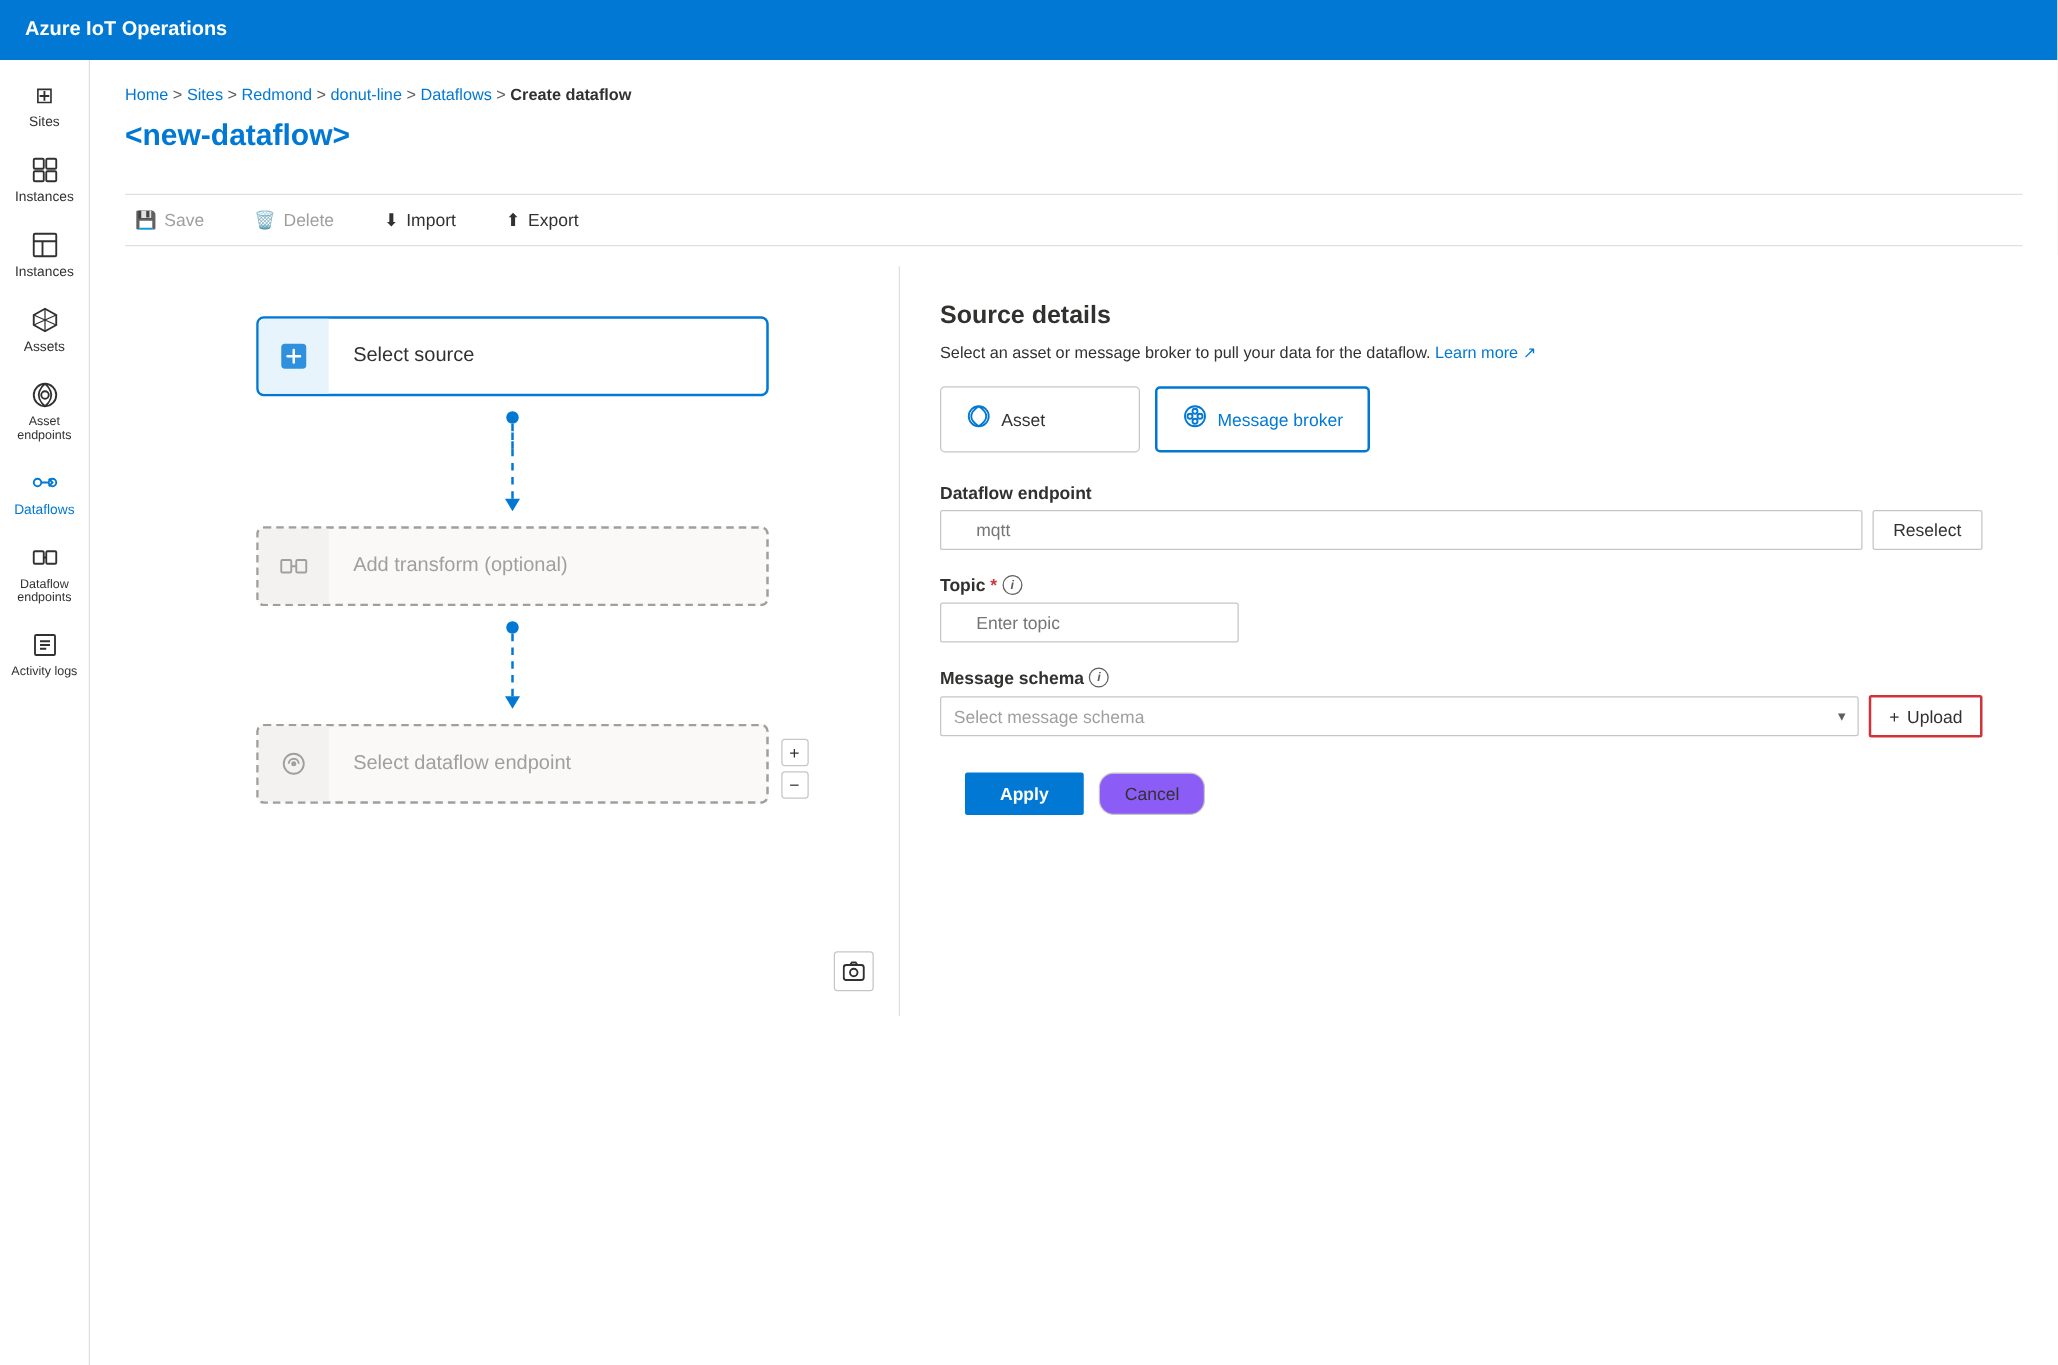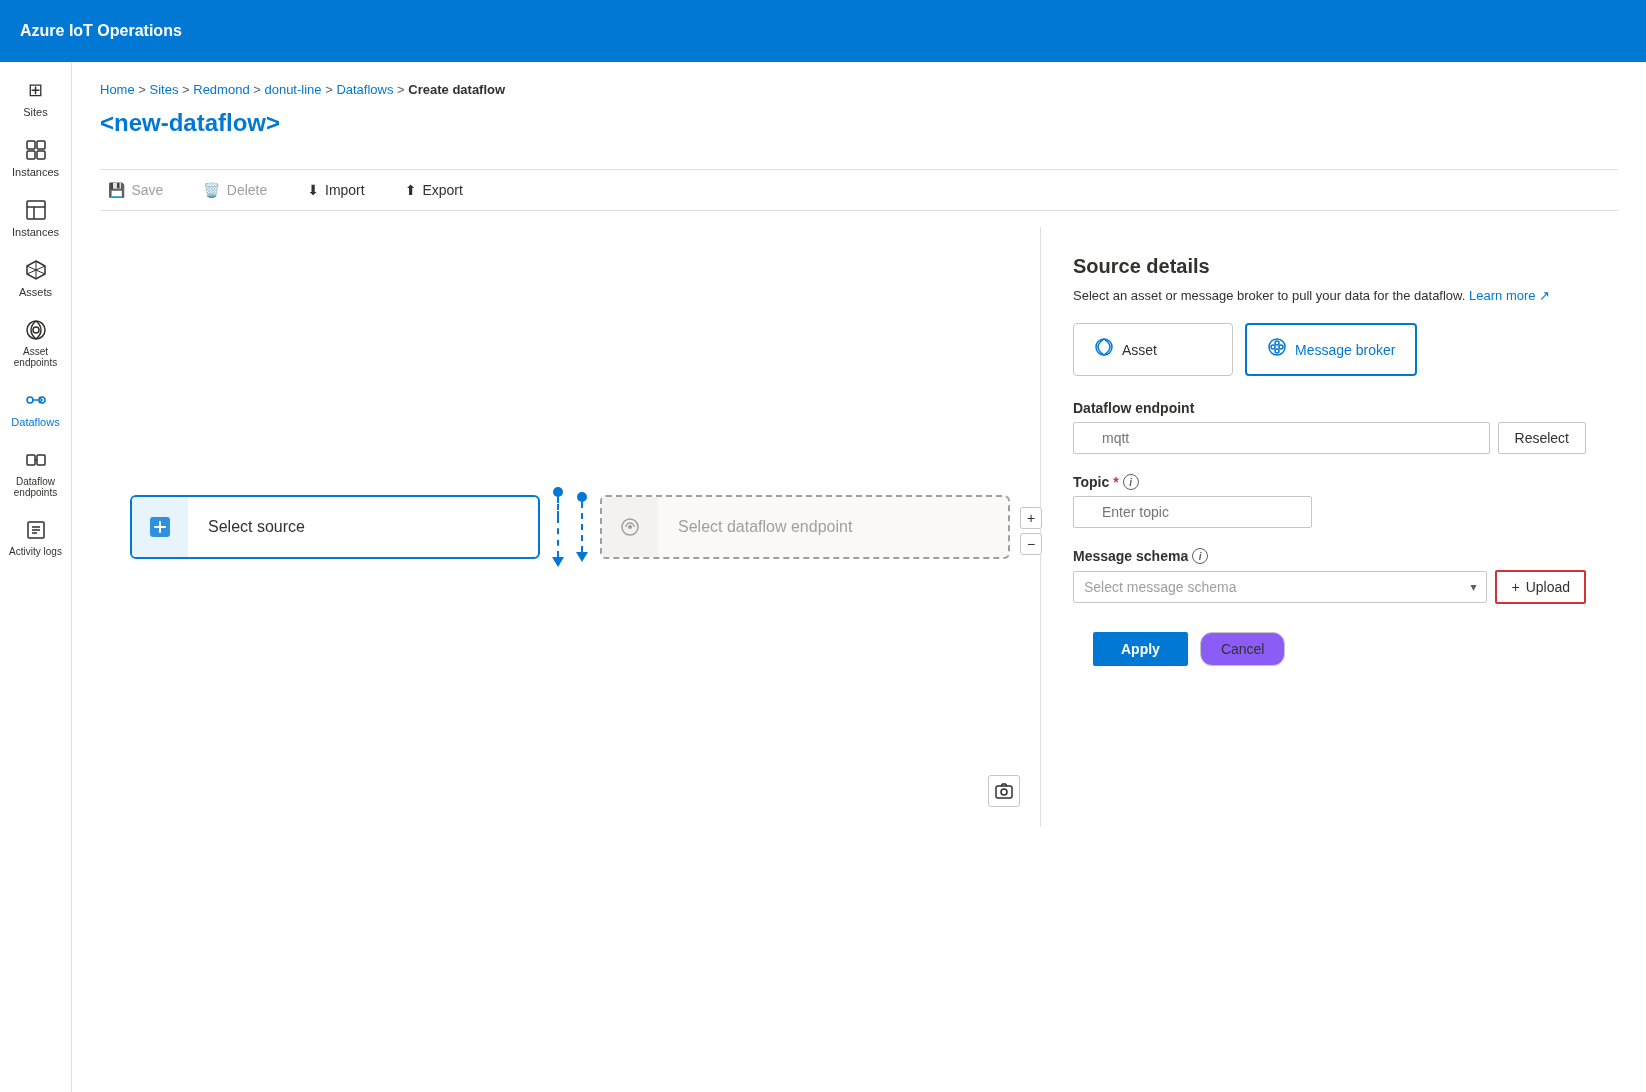--- a/index.html
+++ b/index.html
@@ -3,21 +3,21 @@
   <meta charset="utf-8">
   <style>
     * { box-sizing: border-box; margin: 0; padding: 0; }
     body { font-family: 'Segoe UI', sans-serif; font-size: 14px; background: #f3f2f1; display: flex; flex-direction: column; height: 100vh; overflow: hidden; }
 
     
     .top-bar {
       background: #0078d4;
       color: white;
       padding: 0 20px;
-      height: 62px;
+      height: 48px;
       display: flex;
       align-items: center;
       font-size: 16px;
       font-weight: 600;
       flex-shrink: 0;
     }
 
     .main-layout {
       display: flex;
       flex: 1;
@@ -140,21 +140,21 @@
       gap: 0;
       min-height: 600px;
     }
 
     
     .flow-canvas {
       flex: 0 0 620px;
       padding: 40px 30px;
       border-right: 1px solid #e0e0e0;
       display: flex;
-      flex-direction: row;
+      flex-direction: column;
       align-items: center;
       gap: 12px;
       position: relative;
     }
 
     
     .flow-node {
       width: 410px;
       border: 2px solid #0078d4;
       border-radius: 6px;
@@ -581,20 +581,30 @@
             <span class="flow-node-label">Select source</span>
           </div>
 
           <div class="connector">
             <div class="connector-dot"></div>
             <div class="connector-line" style="height:20px;"></div>
             <div class="connector-line" style="height:40px; border-left: 2px dashed #0078d4;"></div>
             <div class="connector-arrow"></div>
           </div>
 
+          <div class="flow-node dashed" style="position:relative;">
+            <div class="flow-node-icon-area">
+              <svg width="28" height="28" viewBox="0 0 28 28" fill="none">
+                  <rect x="4" y="9" width="8" height="10" rx="1" stroke="#a19f9d" stroke-width="1.5"></rect>
+                  <rect x="16" y="9" width="8" height="10" rx="1" stroke="#a19f9d" stroke-width="1.5"></rect>
+                  <line x1="12" y1="14" x2="16" y2="14" stroke="#a19f9d" stroke-width="1.5"></line>
+                </svg>
+            </div>
+            <span class="flow-node-label">Add transform (optional)</span>
+          </div>
 
           <div class="connector">
             <div class="connector-dot"></div>
             <div class="connector-line" style="height:50px; border-left: 2px dashed #0078d4;"></div>
             <div class="connector-arrow"></div>
           </div>
 
           <div class="flow-node dashed" style="position:relative;">
             <div class="flow-node-icon-area">
               <svg width="28" height="28" viewBox="0 0 28 28" fill="none">

